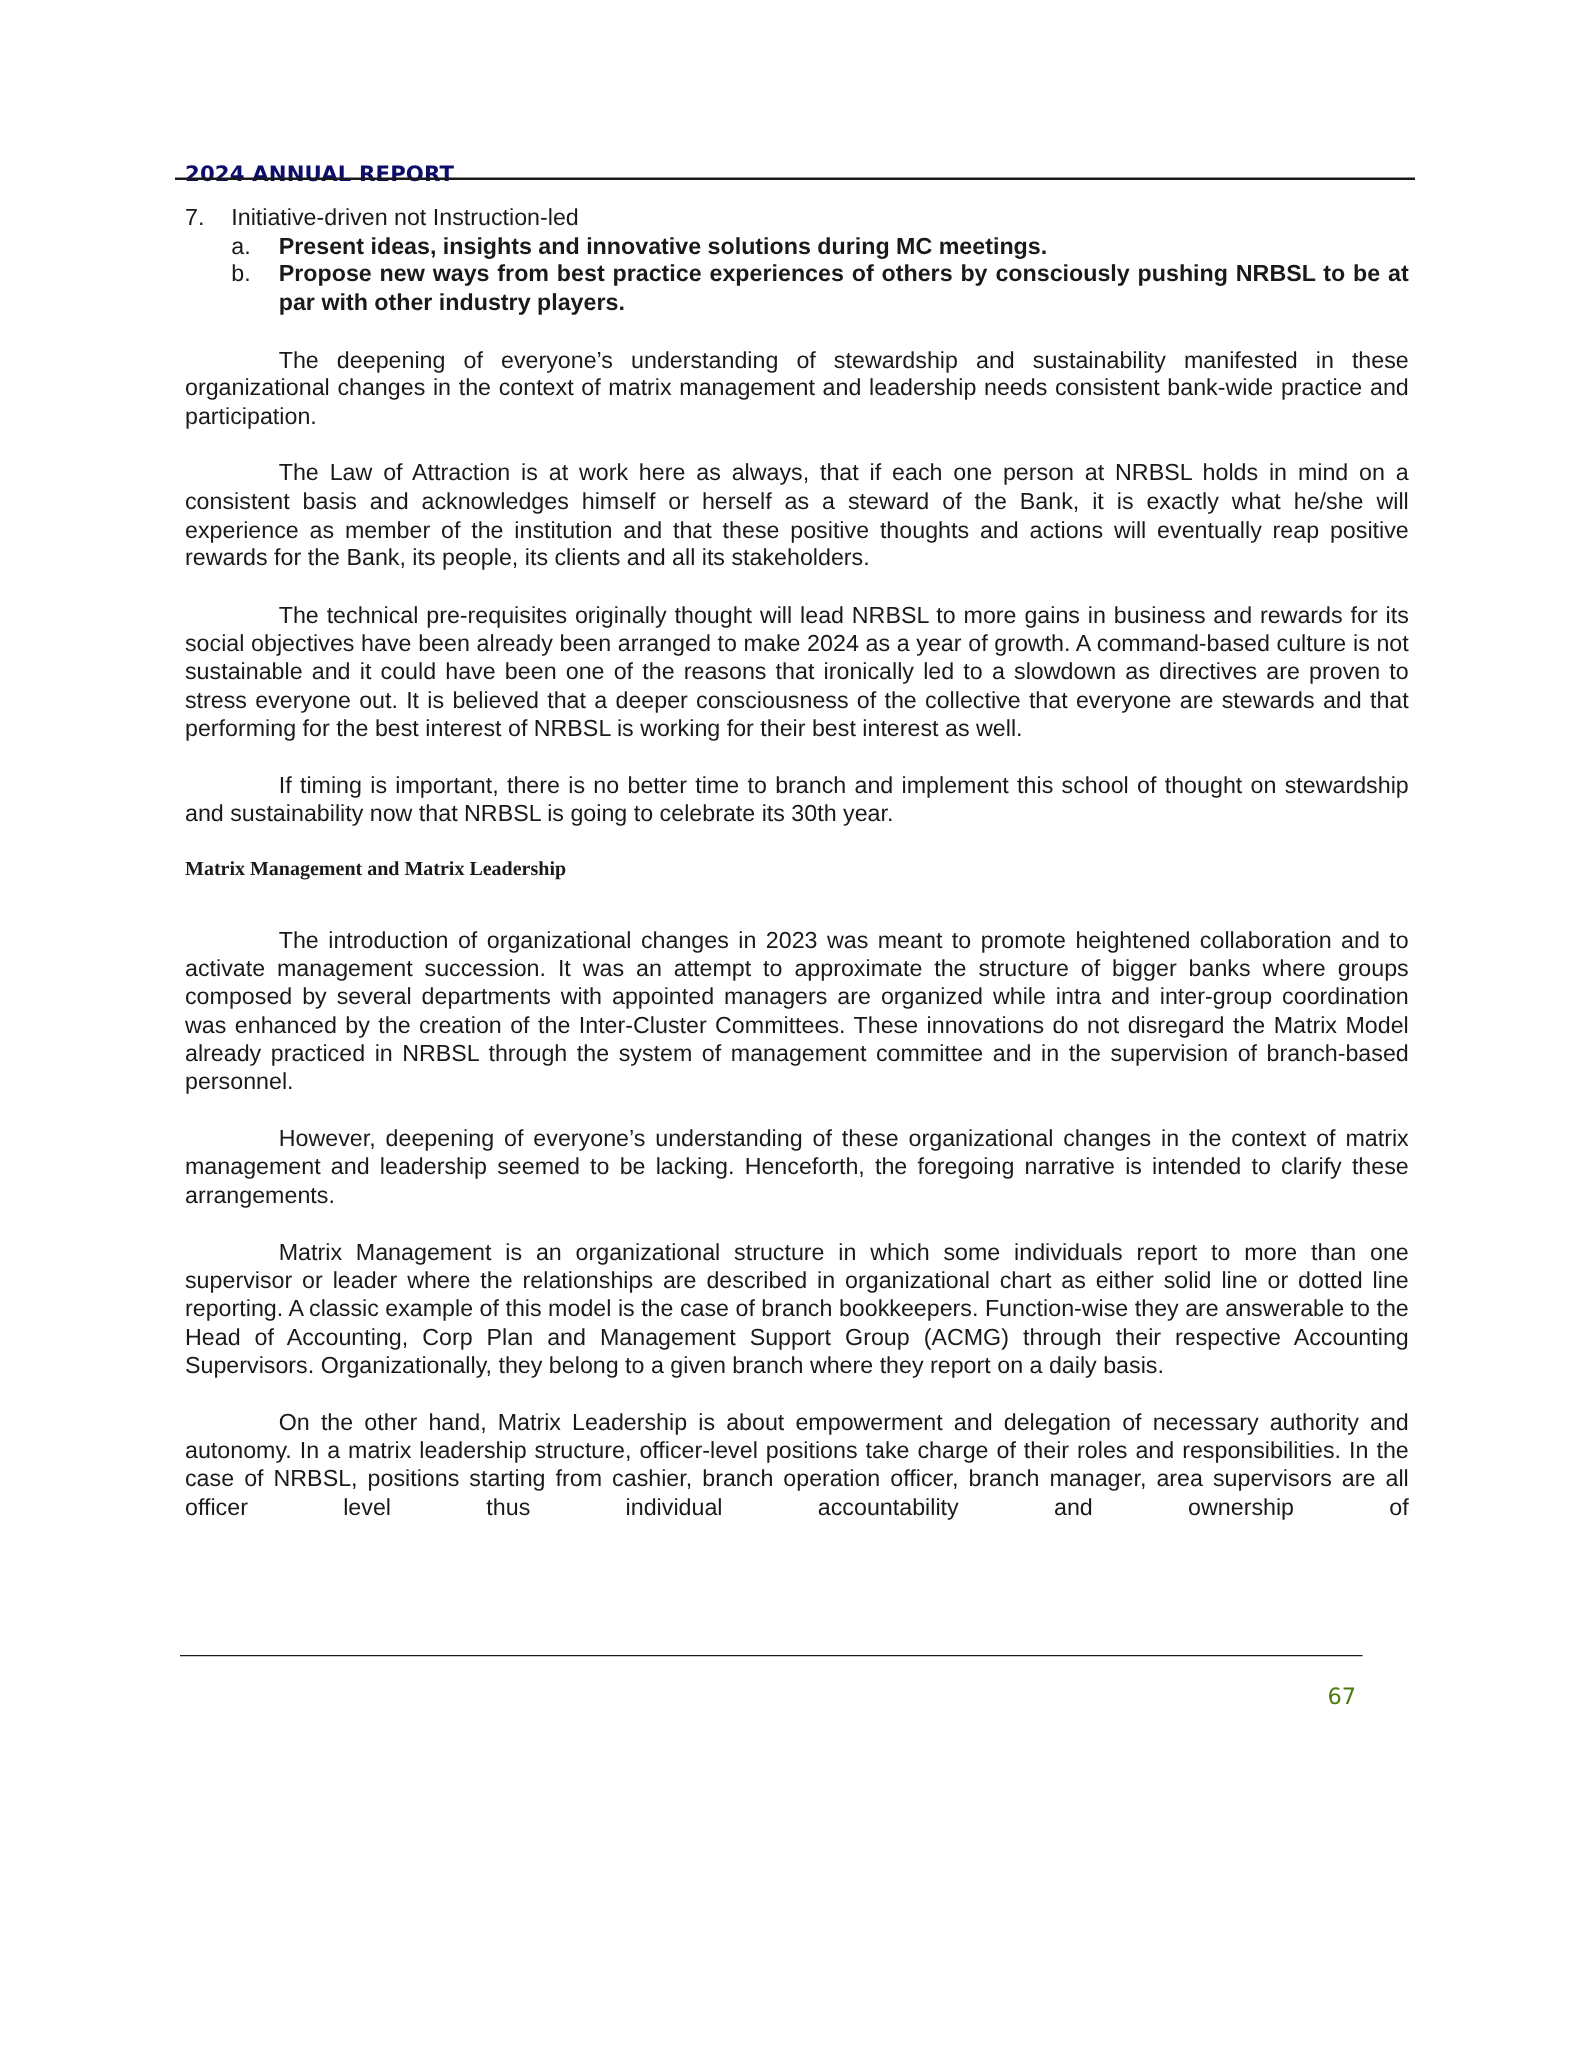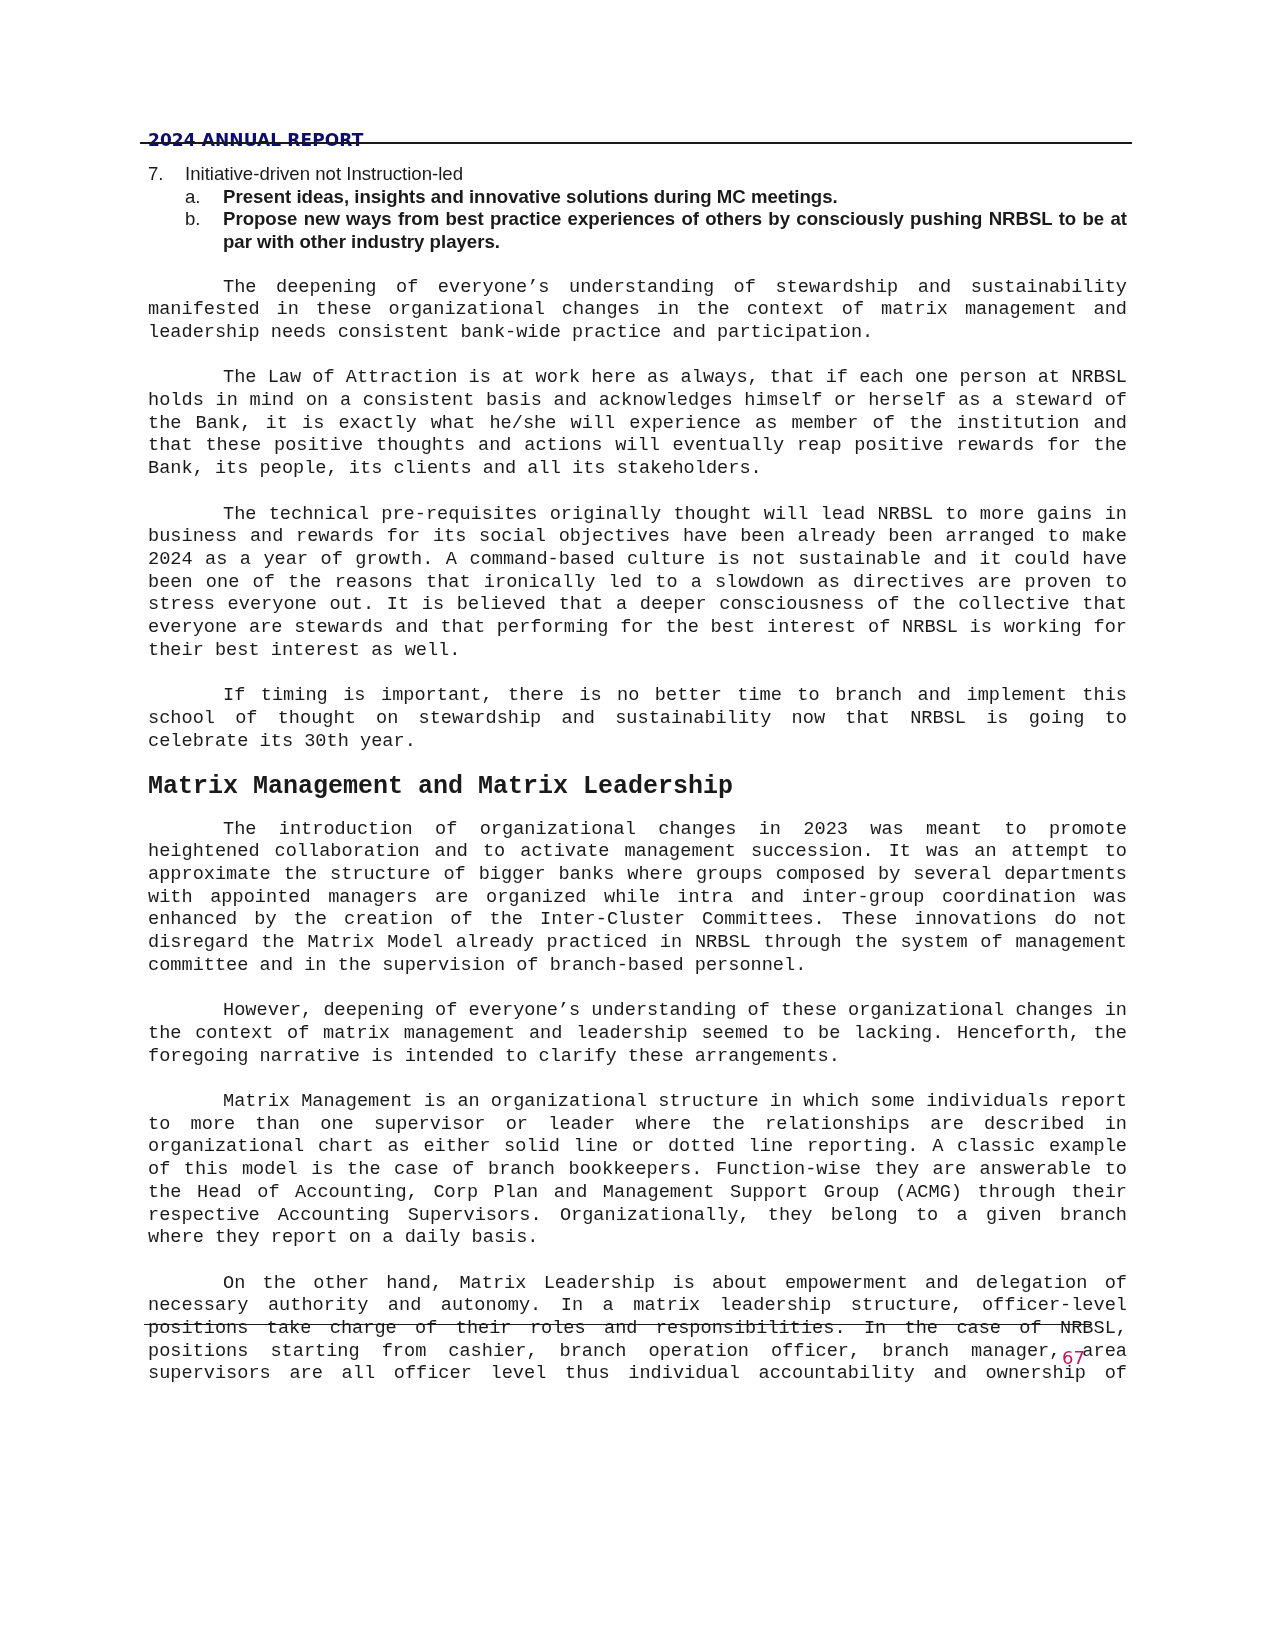--- a/index.html
+++ b/index.html
@@ -13,31 +13,31 @@
   .header-rule { position: absolute; left: 140px; top: 142px; width: 992px; height: 0; border-top: 2px solid #1a1a1a; }
   .content {
     position: absolute; left: 148px; top: 163px; width: 979px;
     font-family: "Liberation Sans", sans-serif; font-size: 18.6px; line-height: 22.7px; color: #1a1a1a;
   }
   .list-num { display: flex; }
   .list-num .num { width: 37px; flex: none; }
   .sub { display: flex; padding-left: 37px; }
   .sub .letter { width: 38px; flex: none; }
   .sub .txt { flex: 1; text-align: justify; font-weight: bold; }
-  p { margin: 0 0 22.7px 0; text-align: justify; text-indent: 75px; font-family: Liberation Mono, monospace; }
+  p { margin: 0 0 22.7px 0; text-align: justify; text-indent: 75px; }
   .gap { height: 22.7px; }
-  h3 { margin: 0 0 20px 0; font-size: 25px; font-weight: bold; font-family: Liberation Mono, monospace; line-height: 22.7px; }
+  h3 { margin: 0 0 33px 0; font-size: 16px; font-weight: bold; font-family: Liberation Serif, serif; line-height: 22.7px; }
   .footer-rule { position: absolute; left: 144px; top: 1324px; width: 946px; height: 0; border-top: 1.5px solid #1a1a1a; }
   .footer-left {
     position: absolute; left: 148px; top: 1348px;
     font-family: "DejaVu Sans", sans-serif; font-weight: bold; font-size: 17px; color: #0d0d6b;
   }
   .footer-right {
     position: absolute; left: 1062px; top: 1347px;
-    font-family: "DejaVu Sans", sans-serif; font-size: 18px; color: #be185d;
+    font-family: "DejaVu Sans", sans-serif; font-size: 18px; color: #4d7c0f;
   }
 </style>
 </head>
 <body>
 
 <div class="page">
   <div class="header-title">2024 ANNUAL REPORT</div>
   <div class="header-rule"></div>
 
   <div class="content">

